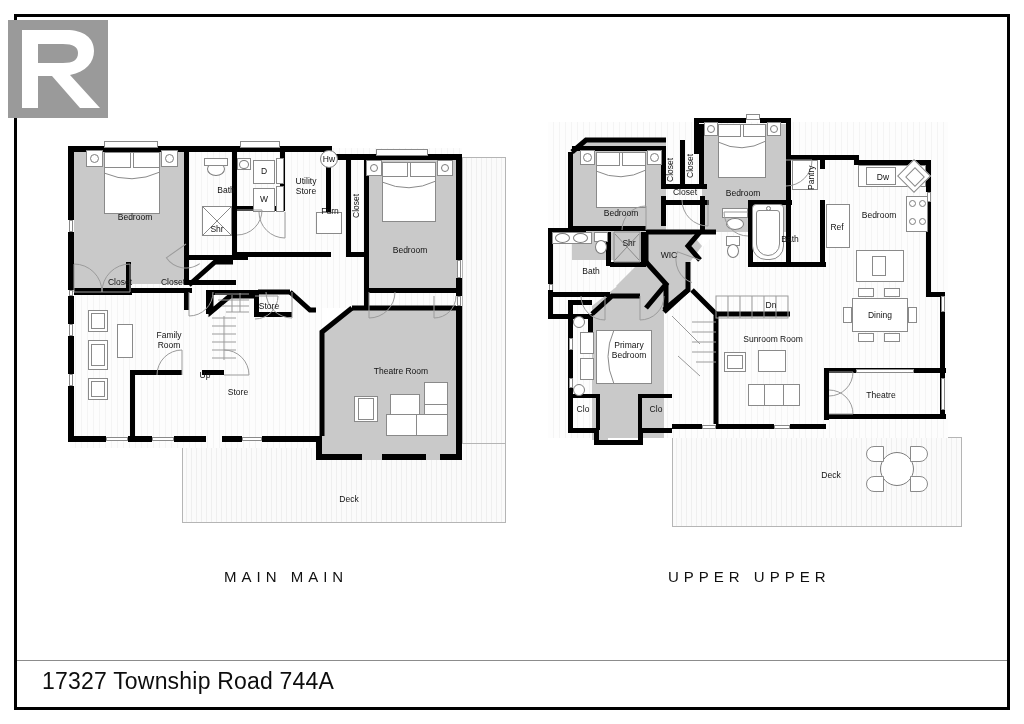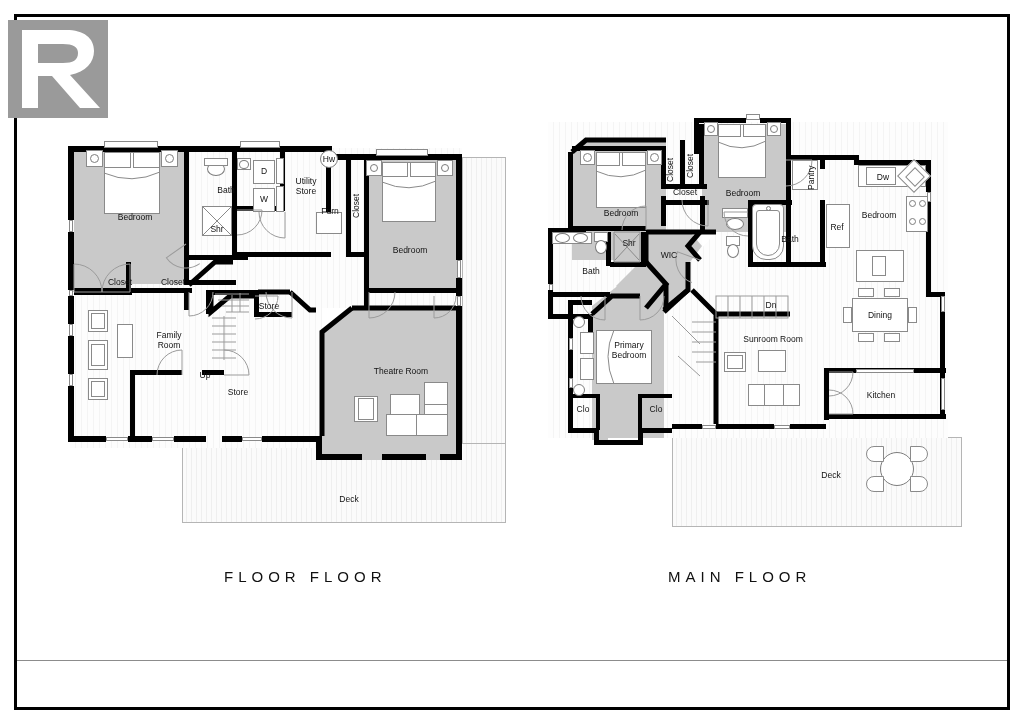--- a/index.html
+++ b/index.html
@@ -38,29 +38,30 @@
      repeating-linear-gradient(90deg,#fdfdfd 0px,#fdfdfd 5px,#f4f4f4 5px,#f4f4f4 6px);}
   svg.ov{position:absolute;left:0;top:0;overflow:visible;}
 </style>
 </head>
 <body>
 
 <div id="plan">
 
   <div class="frame"></div>
   <div class="footer-sep"></div>
+  <div class="address">17327 Township Road 744A</div>
 
   <div class="logo-box"></div>
   <svg class="logo-r" viewBox="0 0 100 98">
     <path d="M14 10 L14 88 L30 88 L30 56 L44 56 L72 88 L92 88 L62 55 C78 52 86 42 86 31 C86 18 76 10 58 10 Z
              M30 24 L55 24 C65 24 70 27 70 33 C70 40 65 43 55 43 L30 43 Z" fill="#ffffff"></path>
   </svg>
 
-  <div class="floor-caption" style="left:224px;top:568px;">FLOOR FLOOR</div>
-  <div class="floor-caption" style="left:668px;top:568px;">MAIN FLOOR</div>
+  <div class="floor-caption" style="left:224px;top:568px;">MAIN MAIN</div>
+  <div class="floor-caption" style="left:668px;top:568px;">UPPER UPPER</div>
 
   <div>
 
     <div class="deck" style="left:182px;top:443px;width:324px;height:80px;"></div>
     <div class="hair" style="left:182px;top:443px;width:324px;height:1px;"></div>
     <div class="hair" style="left:182px;top:522px;width:324px;height:1px;"></div>
     <div class="hair" style="left:182px;top:443px;width:1px;height:80px;"></div>
     <div class="hair" style="left:505px;top:443px;width:1px;height:80px;"></div>
 
     <div class="deck" style="left:462px;top:157px;width:44px;height:286px;"></div>
@@ -520,17 +521,17 @@
     <div class="lbl" style="left:576px;top:266px;width:30px;">Bath</div>
     <div class="lbl" style="left:618px;top:238px;width:22px;">Shr</div>
     <div class="lbl" style="left:656px;top:250px;width:26px;">WIC</div>
     <div class="lbl" style="left:604px;top:340px;width:50px;">Primary
 Bedroom</div>
     <div class="lbl" style="left:572px;top:404px;width:22px;">Clo</div>
     <div class="lbl" style="left:645px;top:404px;width:22px;">Clo</div>
     <div class="lbl" style="left:762px;top:300px;width:18px;">Dn</div>
     <div class="lbl" style="left:742px;top:334px;width:62px;">Sunroom Room</div>
     <div class="lbl" style="left:862px;top:310px;width:36px;">Dining</div>
-    <div class="lbl" style="left:858px;top:390px;width:46px;">Kitchen</div>
+    <div class="lbl" style="left:858px;top:390px;width:46px;">Theatre</div>
     <div class="lbl" style="left:817px;top:470px;width:28px;">Deck</div>
   </div>
 
 </div>
 
 </body></html>

